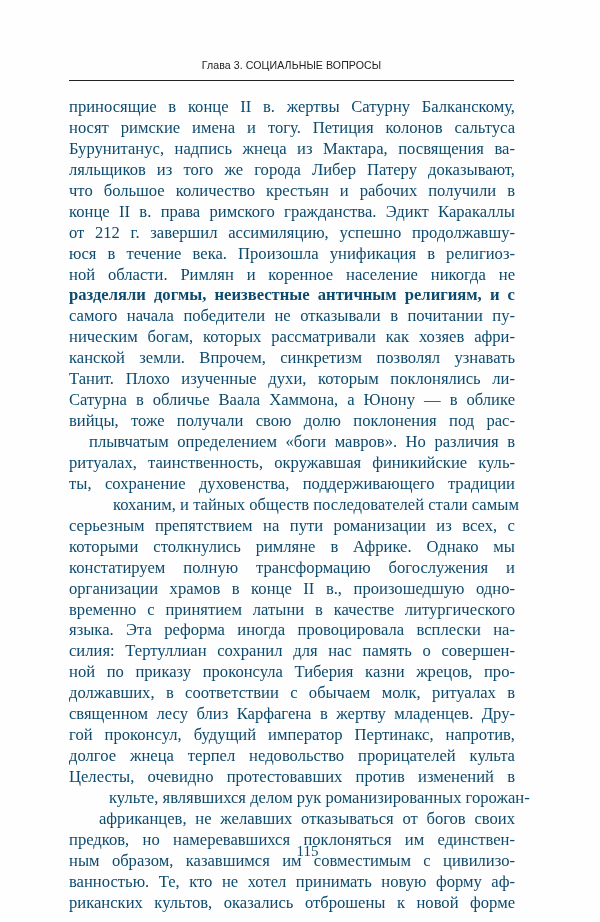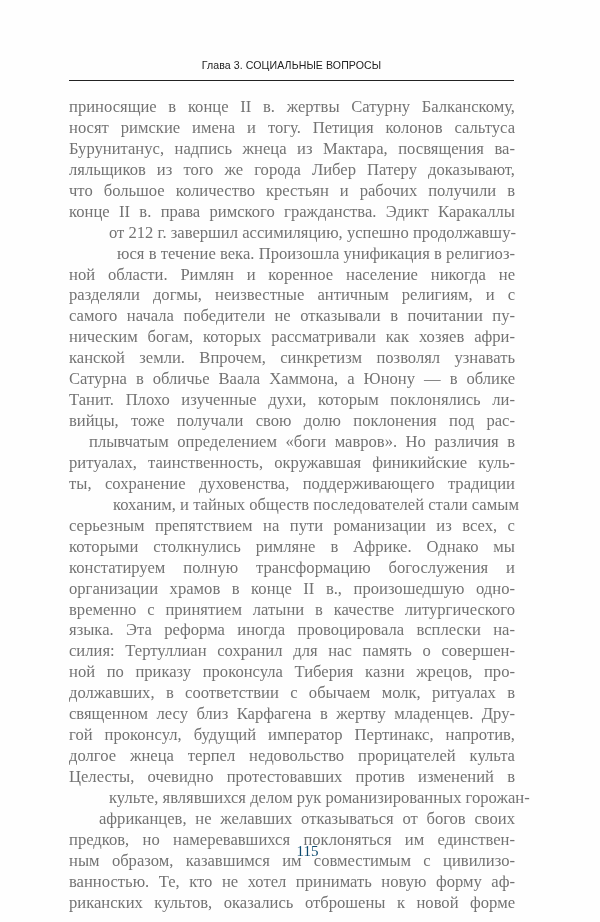--- a/index.html
+++ b/index.html
@@ -10,21 +10,21 @@
     text-align: center;
     font-family: "Liberation Sans", sans-serif;
     font-size: 11.5px; letter-spacing: 0.1px; color: #222;
     font-weight: normal;
     transform: scaleX(0.92); transform-origin: center;
   }
   .rule { position: absolute; left: 69px; width: 445px; top: 80px; height: 0; border-top: 1.4px solid #222; }
   .body-text {
     position: absolute; left: 69px; top: 97px; width: 446px;
     font-family: "Liberation Serif", serif;
-    font-size: 16.6px; line-height: 20.95px; color: #737373;
+    font-size: 16.6px; line-height: 20.95px; color: #0c4a6e;
   }
   .line {
     display: block; white-space: nowrap; text-align: justify; text-align-last: justify;
     height: 20.95px; overflow: visible;
   }
   .page-number {
     position: absolute; left: 16px; width: 583px; top: 843px; text-align: center;
     font-family: "Liberation Serif", serif; font-size: 15px; color: #0c4a6e;
   }
 </style>
@@ -35,29 +35,29 @@
   <div class="running-head">Глава 3. СОЦИАЛЬНЫЕ ВОПРОСЫ</div>
   <div class="rule"></div>
 
   <div class="body-text" id="body-text">
       <span class="line" style="white-space: nowrap;"><span style="white-space: nowrap; word-spacing: 0px;">приносящие в конце II в. жертвы Сатурну Балканскому,</span></span>
       <span class="line" style="white-space: nowrap;"><span style="white-space: nowrap; word-spacing: 0px;">носят римские имена и тогу. Петиция колонов сальтуса</span></span>
       <span class="line" style="white-space: nowrap;"><span style="white-space: nowrap; word-spacing: 0px;">Бурунитанус, надпись жнеца из Мактара, посвящения ва-</span></span>
       <span class="line" style="white-space: nowrap;"><span style="white-space: nowrap; word-spacing: 0px;">ляльщиков из того же города Либер Патеру доказывают,</span></span>
       <span class="line" style="white-space: nowrap;"><span style="white-space: nowrap; word-spacing: 0px;">что большое количество крестьян и рабочих получили в</span></span>
       <span class="line" style="white-space: nowrap;"><span style="white-space: nowrap; word-spacing: 0px;">конце II в. права римского гражданства. Эдикт Каракаллы</span></span>
-      <span class="line" style="white-space: nowrap;"><span style="white-space: nowrap; word-spacing: 0px; margin-left: 40px;">от 212 г. завершил ассимиляцию, успешно продолжавшу-</span></span>
-      <span class="line" style="white-space: nowrap; margin-left: 48px;"><span style="white-space: nowrap; word-spacing: 0px;">юся в течение века. Произошла унификация в религиоз-</span></span>
+      <span class="line" style="white-space: nowrap;"><span style="white-space: nowrap; word-spacing: 0px;">от 212 г. завершил ассимиляцию, успешно продолжавшу-</span></span>
+      <span class="line" style="white-space: nowrap;"><span style="white-space: nowrap; word-spacing: 0px;">юся в течение века. Произошла унификация в религиоз-</span></span>
       <span class="line" style="white-space: nowrap;"><span style="white-space: nowrap; word-spacing: 0px;">ной области. Римлян и коренное население никогда не</span></span>
-      <span class="line" style="white-space: nowrap;"><span style="white-space: nowrap; word-spacing: 0px;">разделяли догмы, неизвестные античным религиям, и с</span></span>
+      <span class="line" style="white-space: nowrap; font-weight: bold;"><span style="white-space: nowrap; word-spacing: 0px;">разделяли догмы, неизвестные античным религиям, и с</span></span>
       <span class="line" style="white-space: nowrap;"><span style="white-space: nowrap; word-spacing: 0px;">самого начала победители не отказывали в почитании пу-</span></span>
       <span class="line" style="white-space: nowrap;"><span style="white-space: nowrap; word-spacing: 0px;">ническим богам, которых рассматривали как хозяев афри-</span></span>
       <span class="line" style="white-space: nowrap;"><span style="white-space: nowrap; word-spacing: 0px;">канской земли. Впрочем, синкретизм позволял узнавать</span></span>
+      <span class="line" style="white-space: nowrap;"><span style="white-space: nowrap; word-spacing: 0px;">Танит. Плохо изученные духи, которым поклонялись ли-</span></span>
       <span class="line" style="white-space: nowrap;"><span style="white-space: nowrap; word-spacing: 0px;">Сатурна в обличье Ваала Хаммона, а Юнону — в облике</span></span>
-      <span class="line" style="white-space: nowrap;"><span style="white-space: nowrap; word-spacing: 0px;">Танит. Плохо изученные духи, которым поклонялись ли-</span></span>
       <span class="line" style="white-space: nowrap;"><span style="white-space: nowrap; word-spacing: 0px;">вийцы, тоже получали свою долю поклонения под рас-</span></span>
       <span class="line" style="white-space: nowrap;"><span style="white-space: nowrap; word-spacing: 0px; margin-left: 20px;">плывчатым определением «боги мавров». Но различия в</span></span>
       <span class="line" style="white-space: nowrap;"><span style="white-space: nowrap; word-spacing: 0px;">ритуалах, таинственность, окружавшая финикийские куль-</span></span>
       <span class="line" style="white-space: nowrap;"><span style="white-space: nowrap; word-spacing: 0px;">ты, сохранение духовенства, поддерживающего традиции</span></span>
       <span class="line" style="white-space: nowrap; margin-left: 44px;"><span style="white-space: nowrap; word-spacing: 0px;">коханим, и тайных обществ последователей стали самым</span></span>
       <span class="line" style="white-space: nowrap;"><span style="white-space: nowrap; word-spacing: 0px;">серьезным препятствием на пути романизации из всех, с</span></span>
       <span class="line" style="white-space: nowrap;"><span style="white-space: nowrap; word-spacing: 0px;">которыми столкнулись римляне в Африке. Однако мы</span></span>
       <span class="line" style="white-space: nowrap;"><span style="white-space: nowrap; word-spacing: 0px;">констатируем полную трансформацию богослужения и</span></span>
       <span class="line" style="white-space: nowrap;"><span style="white-space: nowrap; word-spacing: 0px;">организации храмов в конце II в., произошедшую одно-</span></span>
       <span class="line" style="white-space: nowrap;"><span style="white-space: nowrap; word-spacing: 0px; margin-top: 20px;">временно с принятием латыни в качестве литургического</span></span>

